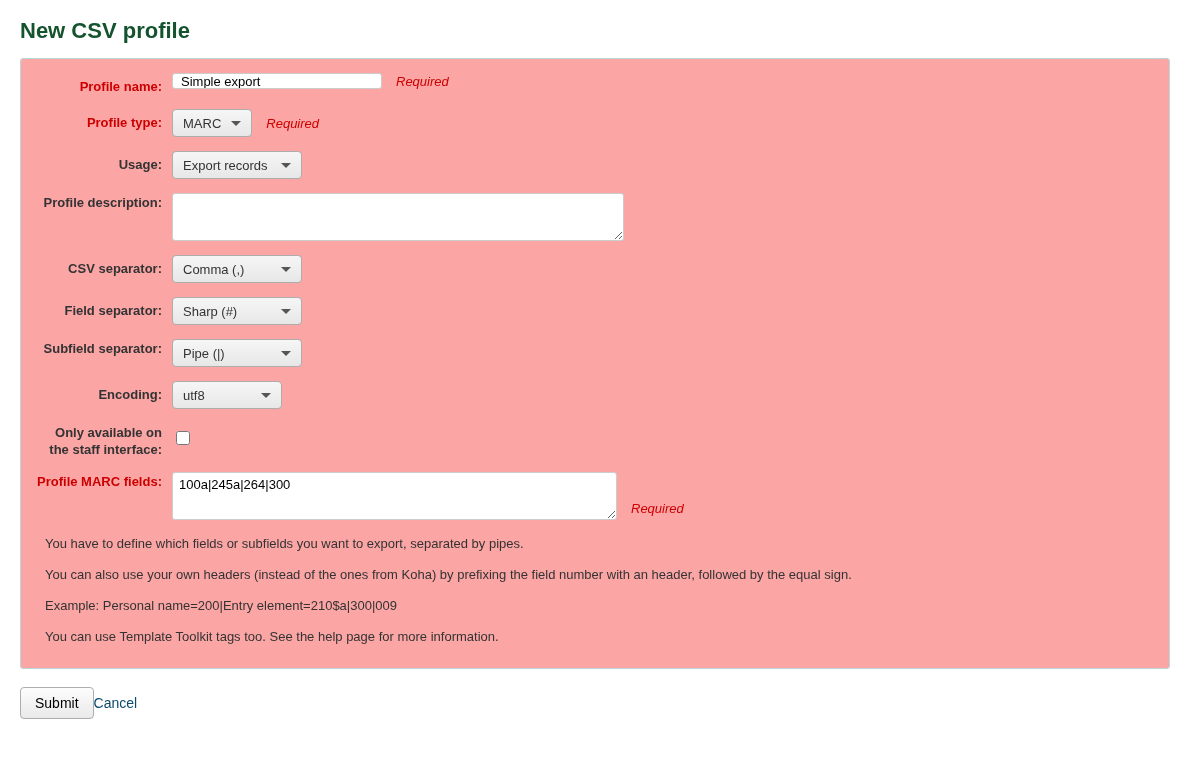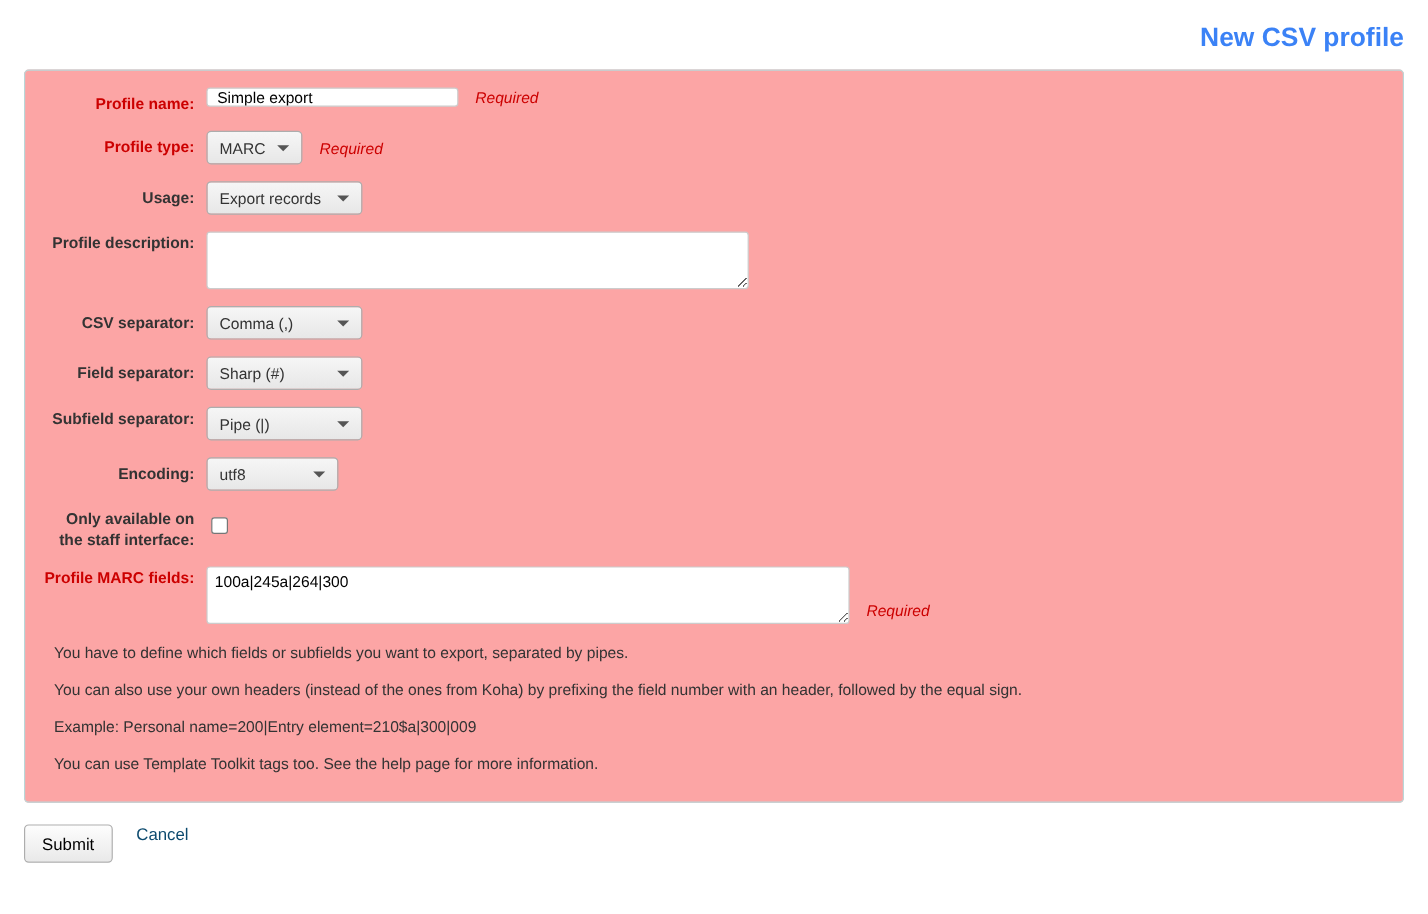--- a/index.html
+++ b/index.html
@@ -7,23 +7,22 @@
     margin: 0;
     padding: 0 20px 20px 20px;
     font-family: Arial, Helvetica, sans-serif;
     font-size: 13px;
     color: #333;
     background: #fff;
   }
   h1 {
     font-size: 22px;
     font-weight: bold;
-    color: #3b82f6;
+    color: #14532d;
     margin: 18px 0 14px 0;
-    text-align: right;
   }
   fieldset.form {
     border: 1px solid #b9d8d9;
     border-radius: 4px;
     background: #fca5a5;
     padding: 14px 16px 10px 16px;
     margin: 0 0 18px 0;
   }
   .row {
     display: flex;
@@ -61,21 +60,21 @@
   textarea {
     border: 1px solid #ccc;
     border-radius: 3px;
     font-size: 13px;
     padding: 4px 6px;
     font-family: Arial, Helvetica, sans-serif;
     resize: both;
     background: #fff;
   }
   textarea.desc { width: 452px; height: 48px; }
-  textarea.marc { width: 536px; height: 48px; }
+  textarea.marc { width: 445px; height: 48px; }
   .sel {
     display: inline-flex;
     align-items: center;
     justify-content: space-between;
     height: 28px;
     padding: 0 10px;
     border: 1px solid #adadad;
     border-radius: 4px;
     background: linear-gradient(#f6f6f6, #e7e7e7);
     font-size: 13px;
@@ -97,21 +96,21 @@
     width: 14px; height: 14px;
     margin-top: 8px;
   }
   .help-block p {
     margin: 16px 0 14px 8px;
     font-size: 13px;
     color: #333;
   }
   .actions {
     display: flex;
-    gap: 20px;
+    align-items: center;
   }
   button.submit {
     height: 32px;
     padding: 0 14px;
     border: 1px solid #adadad;
     border-radius: 4px;
     background: linear-gradient(#fdfdfd, #e9e9e9);
     font-size: 14px;
     cursor: pointer;
   }

